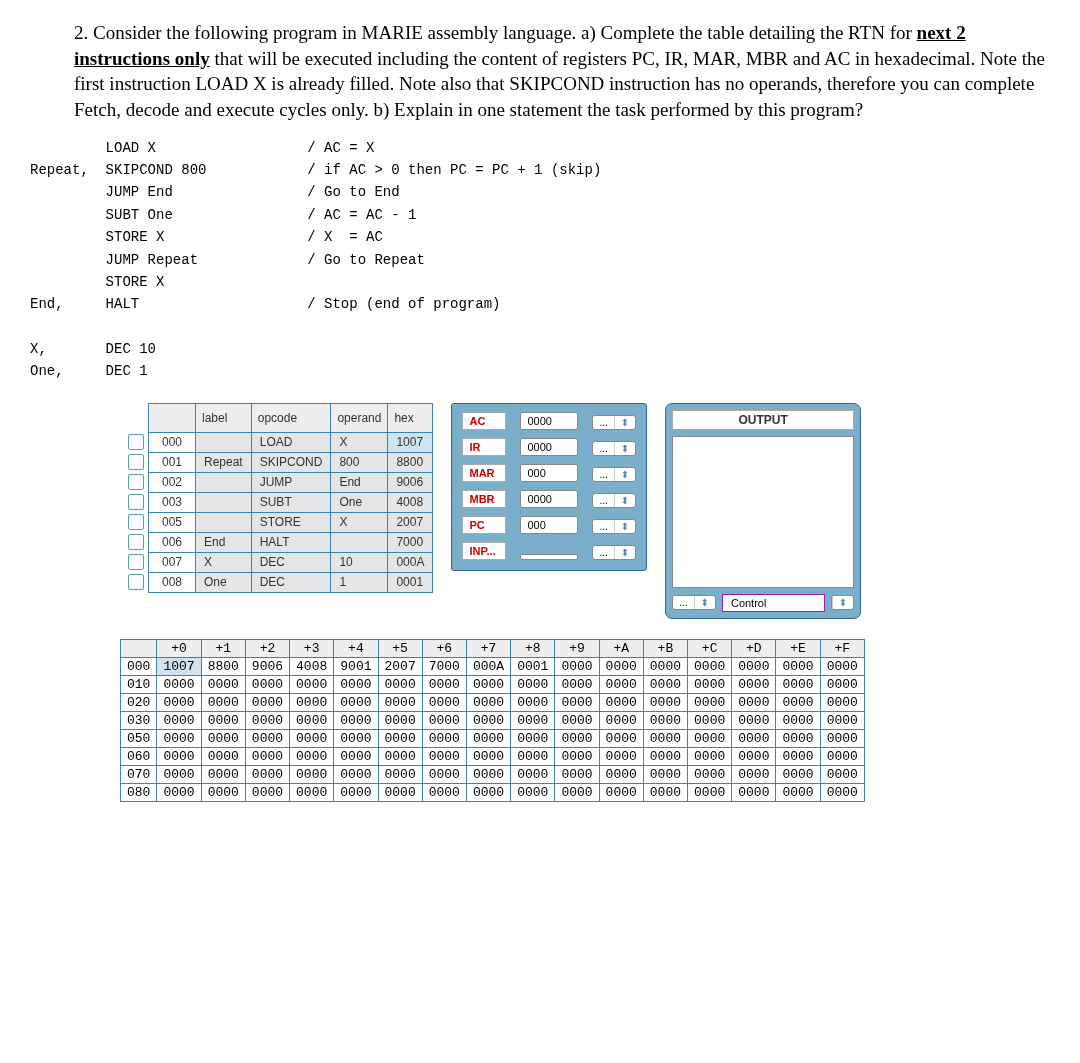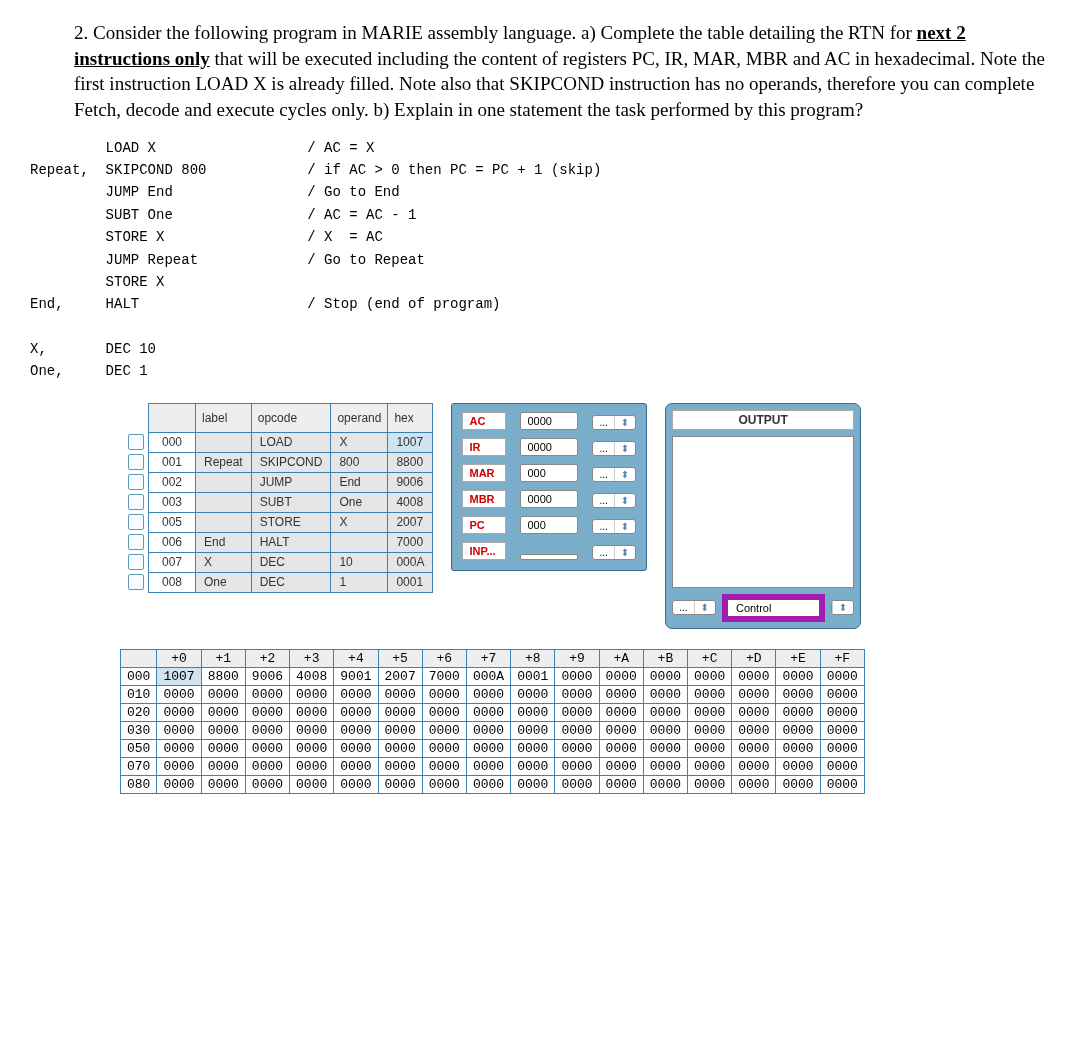--- a/index.html
+++ b/index.html
@@ -115,21 +115,21 @@
   .output-box {
     background: #fff;
     border: 1px solid #888;
     height: 150px;
     width: 180px;
   }
   .out-row { display: flex; gap: 6px; align-items: center; }
   .out-row .stepper { flex: none; }
   .out-row .ctrl {
     background: #fff;
-    border: 6px solid #a21caf;
+    border: 1px solid #a21caf;
     padding: 2px 8px;
     font-size: 11px;
     flex: 1;
   }
   .memdump {
     margin-top: 20px;
     border-collapse: collapse;
     font-family: 'Courier New', monospace;
     font-size: 13px;
     background: #fff;
@@ -426,20 +426,39 @@
           <td>0000</td>
           <td>0000</td>
           <td>0000</td>
           <td>0000</td>
           <td>0000</td>
           <td>0000</td>
           <td>0000</td>
           <td>0000</td>
         </tr>
         <tr>
+          <td>060</td>
+          <td>0000</td>
+          <td>0000</td>
+          <td>0000</td>
+          <td>0000</td>
+          <td>0000</td>
+          <td>0000</td>
+          <td>0000</td>
+          <td>0000</td>
+          <td>0000</td>
+          <td>0000</td>
+          <td>0000</td>
+          <td>0000</td>
+          <td>0000</td>
+          <td>0000</td>
+          <td>0000</td>
+          <td>0000</td>
+        </tr>
+        <tr>
           <td>070</td>
           <td>0000</td>
           <td>0000</td>
           <td>0000</td>
           <td>0000</td>
           <td>0000</td>
           <td>0000</td>
           <td>0000</td>
           <td>0000</td>
           <td>0000</td>

